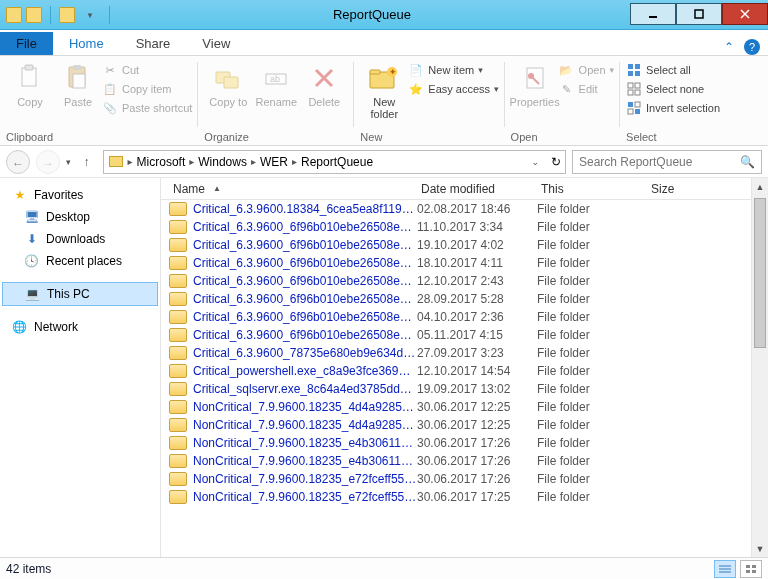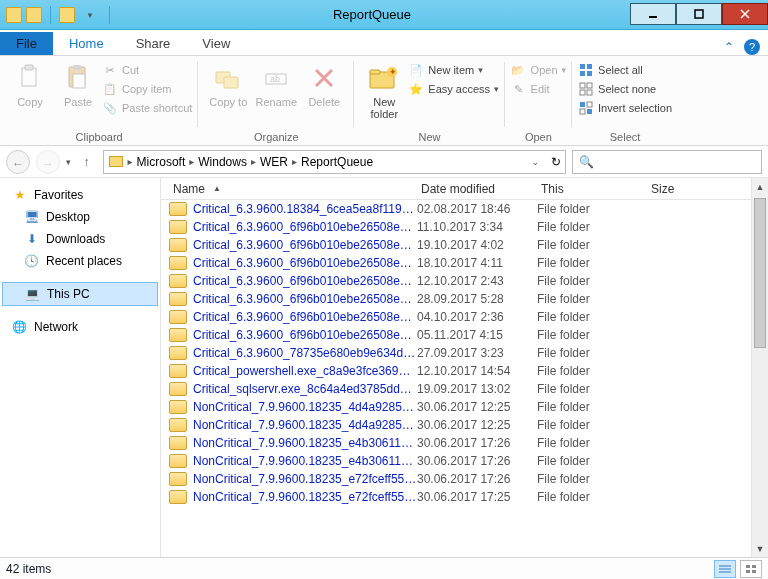--- a/index.html
+++ b/index.html
@@ -24,21 +24,21 @@
   .menutabs .tab { padding: 4px 16px; font-size: 13px; color: #444; cursor: default; }
   .menutabs .tab.active { color: #1979ca; }
   .menutabs .right { margin-left: auto; display:flex; align-items:center; padding-right:8px; gap:10px; }
   .menutabs .help { width:16px; height:16px; border-radius:50%; background:#1979ca; color:#fff; display:flex;align-items:center;justify-content:center; font-size:11px;}
   .menutabs .chev { color:#1979ca; font-size:12px; }
 
   
   .ribbon { height: 90px; background: #fcfcfc; border-bottom: 1px solid #d9d9d9; display: flex; }
   .rgroup { display:flex; flex-direction:column; padding: 4px 6px 0 6px; position:relative; }
   .rgroup .btns { flex:1; display:flex; align-items:flex-start; }
-  .rgroup .label { text-align:center; color:#666; font-size:11px; padding-bottom:2px; }
+  .rgroup .label { text-align:left; color:#666; font-size:11px; padding-bottom:2px; }
   .rgroup::after { content:""; position:absolute; right:0; top:6px; bottom:18px; width:1px; background:#e0e0e0; }
   .rgroup:last-child::after { display:none; }
   .bigbtn { display:flex; flex-direction:column; align-items:center; width:48px; padding-top:2px; color:#444; font-size:11px; }
   .bigbtn .ic { width:32px; height:32px; margin-bottom:2px; display:flex; align-items:center; justify-content:center; }
   .bigbtn .cap { text-align:center; line-height:1.1; }
   .bigbtn.dim { opacity:.45; }
   .smlist { display:flex; flex-direction:column; gap:3px; padding-top:2px; }
   .smlist .row { display:flex; align-items:center; gap:4px; color:#444; font-size:11px; white-space:nowrap; }
   .smlist .row.dim { opacity:.45; }
   .smlist .ic16 { width:16px; height:16px; display:flex; align-items:center; justify-content:center; }
@@ -236,20 +236,30 @@
             <span>Easy access</span>
             <span class="arrow-down">▾</span>
           </div>
       </div>
     </div>
     <div class="label">New</div>
   </div>
 
   <div class="rgroup">
     <div class="btns">
+      <div class="bigbtn dim">
+          <div class="ic">
+            <svg width="28" height="28">
+              <rect x="6" y="4" width="16" height="20" fill="#fff" stroke="#888"></rect>
+              <path d="M10 12 L18 20" stroke="#c33" stroke-width="2"></path>
+              <circle cx="10" cy="12" r="3" fill="#c33"></circle>
+            </svg>
+          </div>
+          <div class="cap">Properties</div>
+        </div>
       <div class="smlist">
         <div class="row dim">
             <span class="ic16">📂</span>
             <span>Open</span>
             <span class="arrow-down">▾</span>
           </div>
         <div class="row dim">
             <span class="ic16">✎</span>
             <span>Edit</span>
           </div>
@@ -316,20 +326,21 @@
       <span class="sep">▸</span>
     <span class="crumb">WER</span>
       <span class="sep">▸</span>
     <span class="crumb">ReportQueue</span>
     <div style="flex:1"></div>
     <span class="arrow-down">⌄</span>
     <span style="width:8px"></span>
     <span>↻</span>
   </div>
   <div class="searchbox">
+    <input placeholder="Search ReportQueue" style="">
     <span class="sicon">🔍</span>
   </div>
 </div>
 
 <div class="content">
   <div class="navpane">
     <div class="group">
         <span class="mini-ic" style="color:#f5b400">★</span>
         <span>Favorites</span>
       </div>

